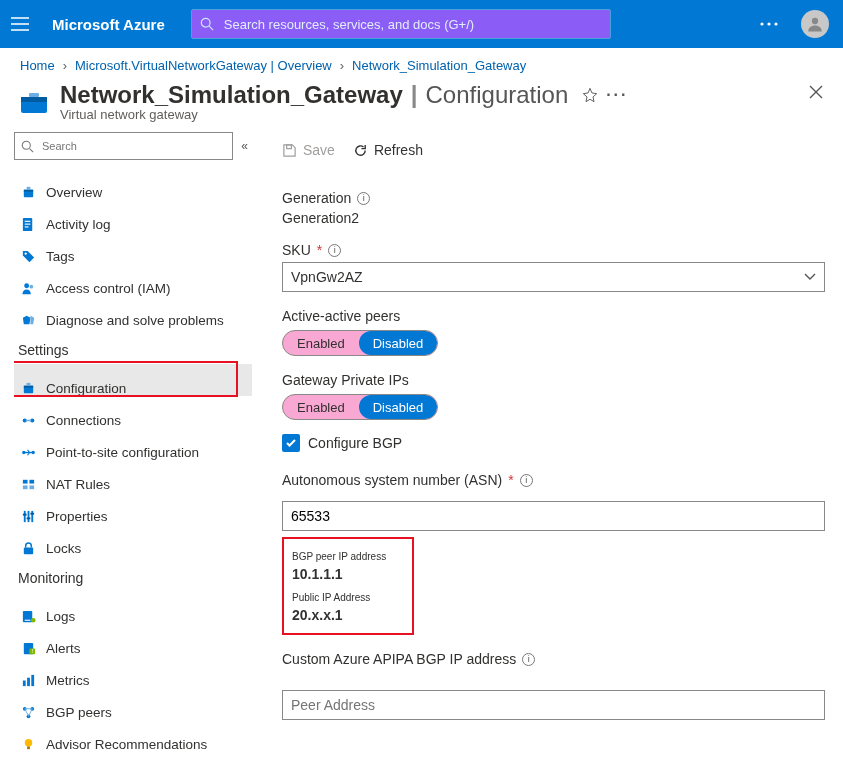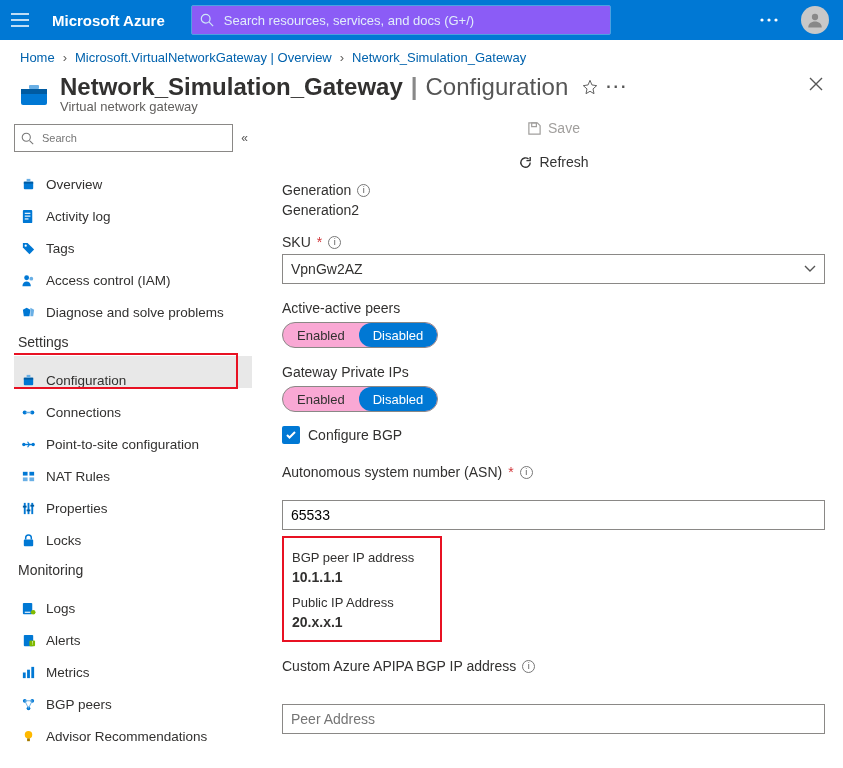--- a/index.html
+++ b/index.html
@@ -19,21 +19,21 @@
     margin: 0; padding: 0;
     font-family: "Segoe UI", Arial, sans-serif;
     font-size: 14px;
     color: var(--text);
     background: #fff;
     width: 843px; height: 768px;
     overflow: hidden;
   }
   
   .topbar {
-    height: 40px;
+    height: 48px;
     background: var(--azure-blue);
     display: flex;
     align-items: center;
     padding: 0 8px 0 0;
     gap: 8px;
     color: #fff;
   }
   .hamburger {
     width: 40px; height: 40px;
     display: flex; align-items: center; justify-content: center;
@@ -147,21 +147,20 @@
   .main {
     flex: 1;
     padding: 0 18px 0 26px;
     position: relative;
     overflow:hidden;
   }
   .toolbar {
     display: flex; align-items: center; gap: 18px;
     height: 44px;
     color: #333;
-    flex-direction: column;
   }
   .tool-btn {
     display: flex; align-items: center; gap: 6px;
     cursor: pointer;
     font-size: 14px;
   }
   .tool-btn.disabled { color: #a19f9d; cursor: default; }
   .form { margin-top: 18px; }
   .form-label {
     font-size: 14px; 
@@ -181,21 +180,21 @@
     display: flex; align-items: center; justify-content: space-between;
     padding: 0 8px;
     margin-top: 4px;
     cursor: pointer;
     font-size: 14px;
   }
   .text-input {
     border: 1px solid var(--border);
     height: 30px; width: 100%;
     padding: 0 8px;
-    margin-top: 20px;
+    margin-top: 13px;
     font-size: 14px;
     outline: none;
   }
   .toggle-pill {
     display: inline-flex; align-items: center;
     border: 1px solid #8a8886;
     border-radius: 16px;
     height: 26px; overflow: hidden;
     margin-top: 6px;
     font-size: 13px;
@@ -214,21 +213,21 @@
     display: flex; align-items: center; gap: 8px;
     margin-top: 14px;
   }
   .checkbox {
     width: 18px; height: 18px;
     background: var(--azure-blue);
     display: flex; align-items: center; justify-content: center;
     cursor: pointer;
     border-radius:2px;
   }
-  .ip-label { font-size: 13px; margin-top: 10px; }
+  .ip-label { font-size: 10px; margin-top: 10px; }
   .ip-value { font-size: 14px; margin-top: 4px; font-weight: bold; }
   .ip-highlight {
     border: 2px solid var(--highlight-red);
     padding: 2px 26px 10px 8px;
     display: inline-block;
     margin-top: 6px;
   }
   
   svg { display: block; }
 </style>

